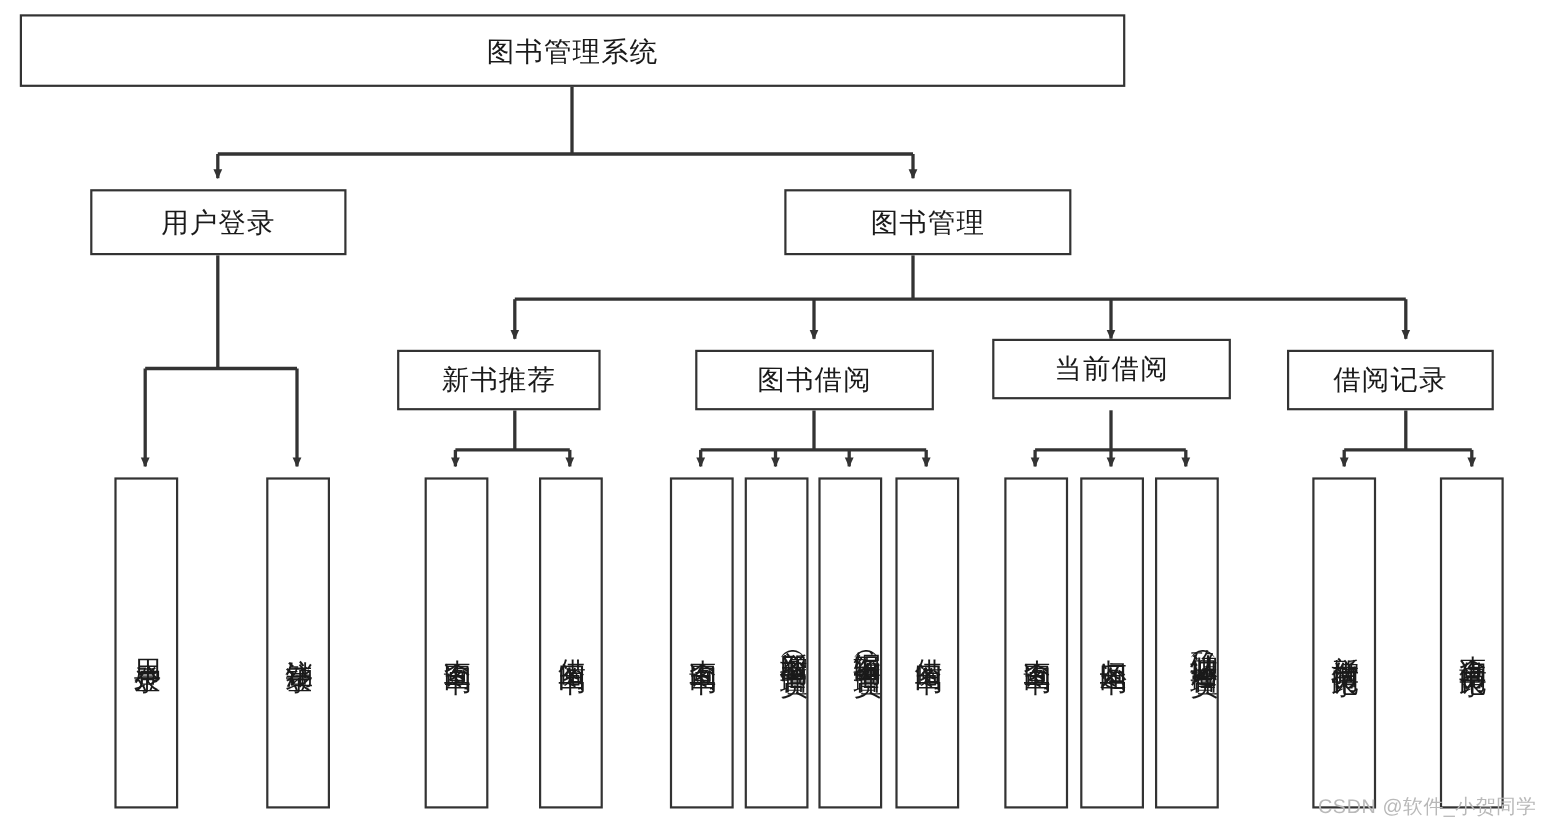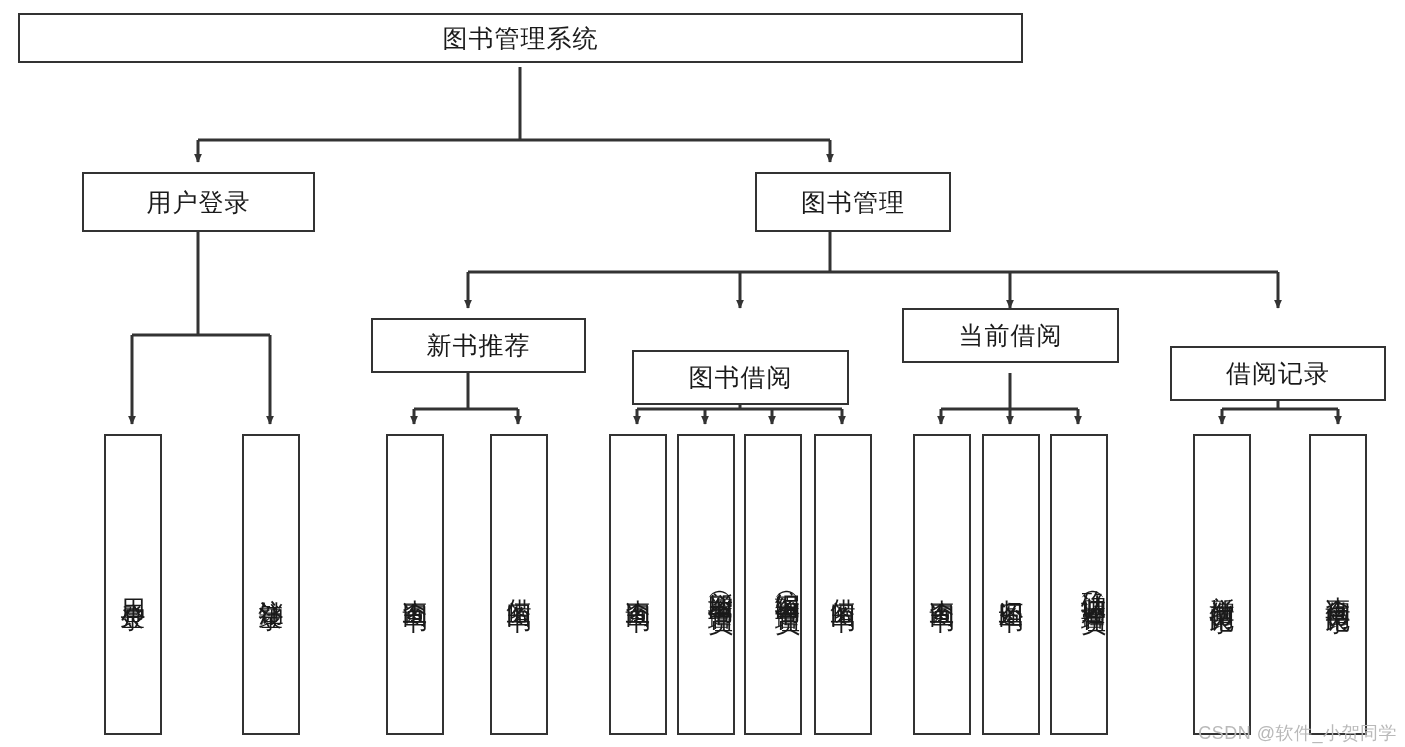--- a/index.html
+++ b/index.html
@@ -114,45 +114,45 @@
       <path d="M 1010 409 L 1010 424" marker-end="url(#arrow)"></path>
       <path d="M 1078 409 L 1078 424" marker-end="url(#arrow)"></path>
 
       <path d="M 1278 373 L 1278 409"></path>
       <path d="M 1222 409 L 1338 409"></path>
       <path d="M 1222 409 L 1222 424" marker-end="url(#arrow)"></path>
       <path d="M 1338 409 L 1338 424" marker-end="url(#arrow)"></path>
     </g>
   </svg>
 
-  <div class="node h" style="left:18px; top:13px; width:1005px; height:50px;">
+  <div class="node h" style="left:18px; top:13px; width:1005px; height:66px;">
     <span class="node-label">图书管理系统</span>
   </div>
 
   <div class="node h" style="left:82px; top:172px; width:233px; height:60px;">
     <span class="node-label">用户登录</span>
   </div>
 
-  <div class="node h" style="left:755px; top:172px; width:196px; height:60px;">
+  <div class="node h" style="left:713px; top:172px; width:261px; height:60px;">
     <span class="node-label">图书管理</span>
   </div>
 
-  <div class="node h" style="left:371px; top:318px; width:215px; height:55px;">
+  <div class="node h" style="left:361px; top:318px; width:185px; height:55px;">
     <span class="node-label">新书推荐</span>
   </div>
 
-  <div class="node h" style="left:632px; top:318px; width:217px; height:55px;margin-top:32px;">
+  <div class="node h" style="left:632px; top:318px; width:217px; height:55px;">
     <span class="node-label">图书借阅</span>
   </div>
 
   <div class="node h" style="left:902px; top:308px; width:217px; height:55px;">
     <span class="node-label">当前借阅</span>
   </div>
 
-  <div class="node h" style="left:1170px; top:318px; width:216px; height:55px;margin-top:28px;">
+  <div class="node h" style="left:1170px; top:318px; width:188px; height:55px;">
     <span class="node-label">借阅记录</span>
   </div>
 
   <div class="node v" style="left:104px; top:434px; width:58px; height:301px;">
     <span class="node-label">用户登录</span>
   </div>
 
   <div class="node v" style="left:242px; top:434px; width:58px; height:301px;">
     <span class="node-label">注销登录</span>
   </div>

